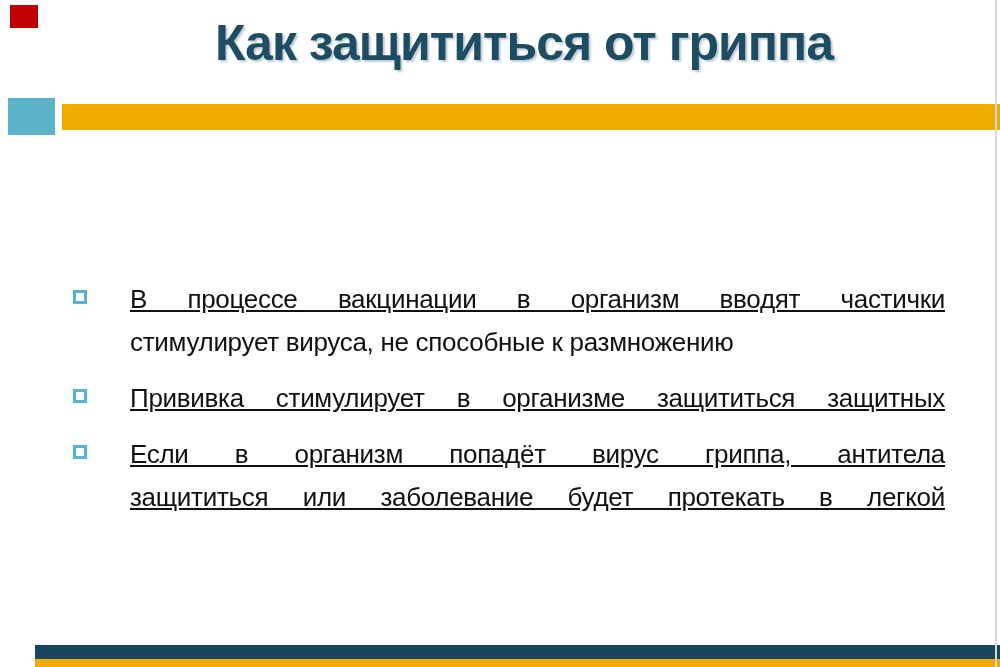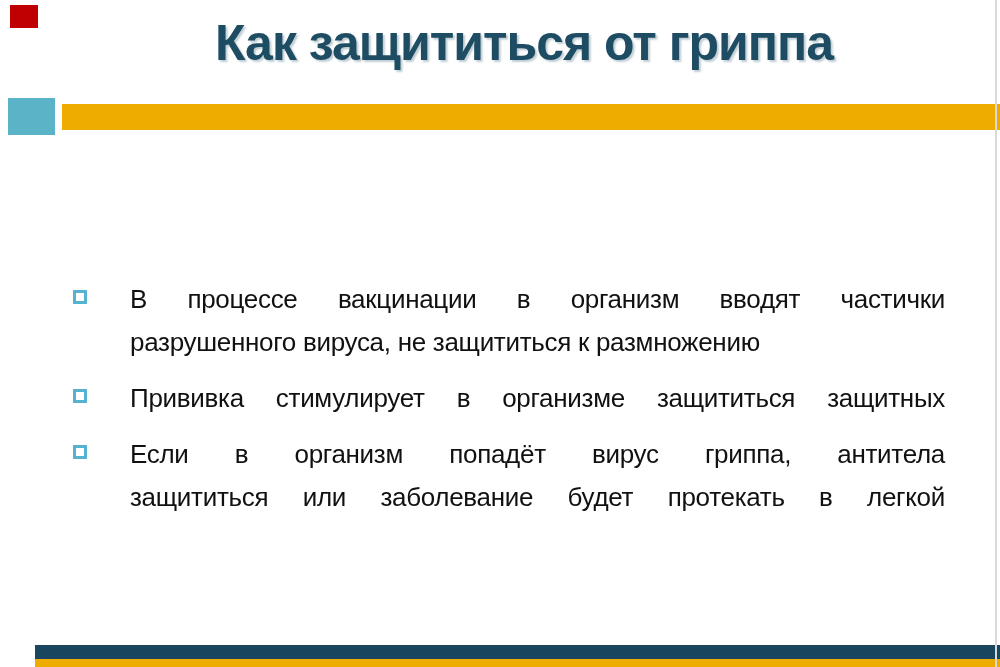--- a/index.html
+++ b/index.html
@@ -90,20 +90,21 @@
   .line {
     font-size: 26px;
     line-height: 43px;
     letter-spacing: -0.3px;
     text-align: justify;
     text-align-last: left;
     white-space: normal;
   }
   .line.j {
     text-align-last: justify;
+    text-decoration: underline;
   }
   .footer-dark {
     position: absolute;
     left: 35px; right: 0; top: 645px;
     height: 14px;
     background: var(--footer-dark, #19465e);
   }
   .footer-gold {
     position: absolute;
     left: 35px; right: 0; top: 659px;
@@ -122,21 +123,21 @@
 
   <div class="teal-square"></div>
   <div class="gold-bar"></div>
 
 
   <div class="bullets">
 
     <div class="bullet">
       <span class="marker"></span>
       <div class="line j">В процессе вакцинации в организм вводят частички</div>
-      <div class="line">разрушенного вируса, не защититься к размножению</div>
+      <div class="line">стимулирует вируса, не способные к размножению</div>
     </div>
 
     <div class="bullet">
       <span class="marker"></span>
       <div class="line j">Прививка стимулирует в организме защититься защитных</div>
     </div>
 
     <div class="bullet">
       <span class="marker"></span>
       <div class="line j">Если в организм попадёт вирус гриппа, антитела</div>

